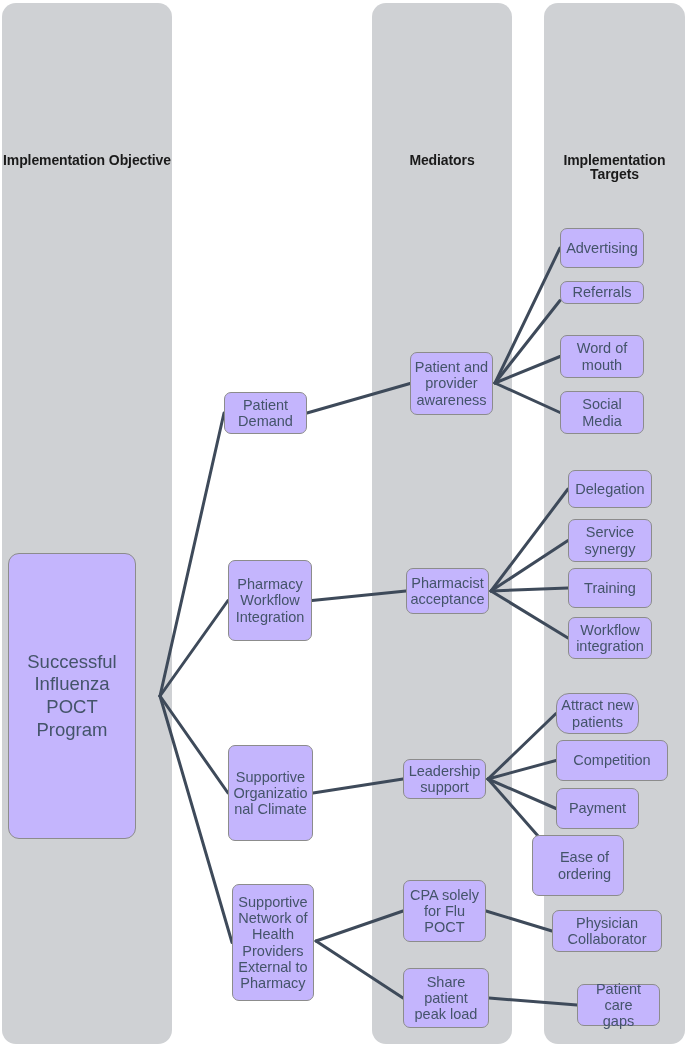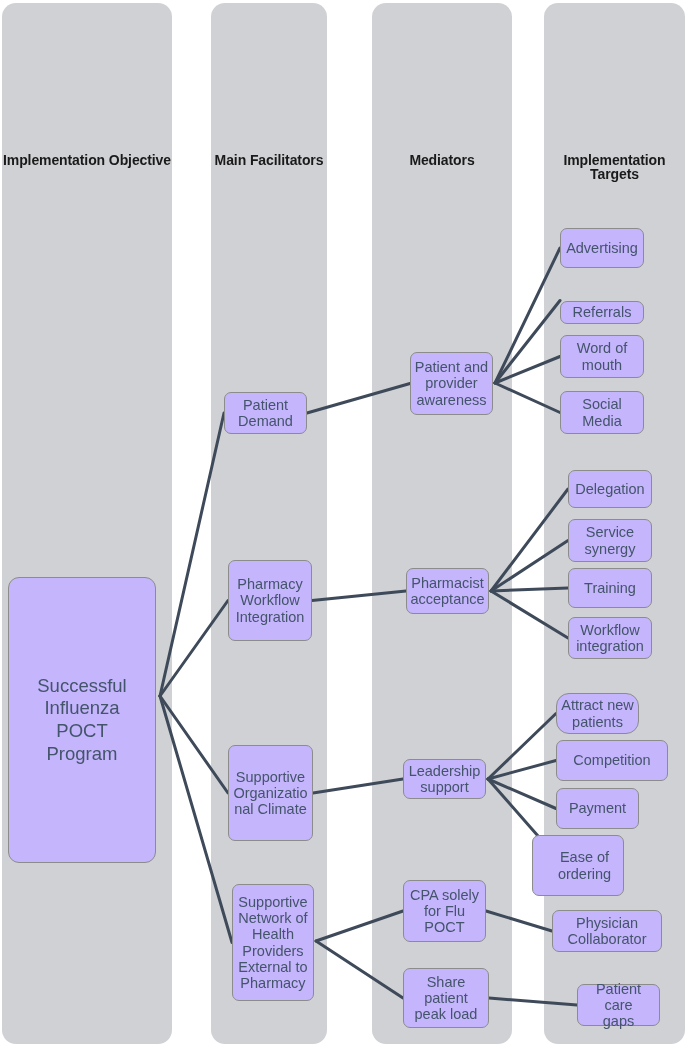--- a/index.html
+++ b/index.html
@@ -74,23 +74,20 @@
   }
   .node span { display: block; }
 </style>
 </head>
 <body>
 
 <div id="diagram">
 
   <div class="band" id="band-0">
     <div class="band-title">Implementation Objective</div>
-  </div>
-  <div class="band" id="band-1">
-    <div class="band-title">Main Facilitators</div>
   </div>
   <div class="band" id="band-2">
     <div class="band-title">Mediators</div>
   </div>
   <div class="band" id="band-3">
     <div class="band-title">Implementation Targets</div>
   </div>
 
   <svg id="edges" viewBox="0 0 685 1047">
       <line x1="160" y1="696" x2="224" y2="413" stroke="#3e4a5a" stroke-width="3" stroke-linecap="round"></line>
@@ -112,21 +109,21 @@
       <line x1="491" y1="591" x2="568" y2="638" stroke="#3e4a5a" stroke-width="3" stroke-linecap="round"></line>
       <line x1="488" y1="779" x2="556" y2="713.5" stroke="#3e4a5a" stroke-width="3" stroke-linecap="round"></line>
       <line x1="488" y1="779" x2="556" y2="760.5" stroke="#3e4a5a" stroke-width="3" stroke-linecap="round"></line>
       <line x1="488" y1="779" x2="556" y2="808.5" stroke="#3e4a5a" stroke-width="3" stroke-linecap="round"></line>
       <line x1="488" y1="779" x2="556" y2="856.5" stroke="#3e4a5a" stroke-width="3" stroke-linecap="round"></line>
       <line x1="486" y1="911" x2="552" y2="931" stroke="#3e4a5a" stroke-width="3" stroke-linecap="round"></line>
       <line x1="489" y1="998" x2="577" y2="1005" stroke="#3e4a5a" stroke-width="3" stroke-linecap="round"></line>
     </svg>
 
   <div id="nodes-layer">
-      <div class="node objective" style="left: 8px; top: 553px; width: 148px; height: 286px; margin-top: 24px;">
+      <div class="node objective" style="left: 8px; top: 553px; width: 128px; height: 286px;">
         <div>
           <span>Successful</span>
           <span>Influenza POCT</span>
           <span>Program</span>
         </div>
       </div>
       <div class="node" style="left: 224px; top: 392px; width: 83px; height: 42px;">
         <div>
           <span>Patient</span>
           <span>Demand</span>
@@ -187,21 +184,21 @@
           <span>Share</span>
           <span>patient</span>
           <span>peak load</span>
         </div>
       </div>
       <div class="node" style="left: 560px; top: 228px; width: 84px; height: 40px;">
         <div>
           <span>Advertising</span>
         </div>
       </div>
-      <div class="node" style="left: 560px; top: 281px; width: 84px; height: 23px; margin-top: 20px;">
+      <div class="node" style="left: 560px; top: 281px; width: 84px; height: 23px;">
         <div>
           <span>Referrals</span>
         </div>
       </div>
       <div class="node" style="left: 560px; top: 335px; width: 84px; height: 43px;">
         <div>
           <span>Word of</span>
           <span>mouth</span>
         </div>
       </div>

